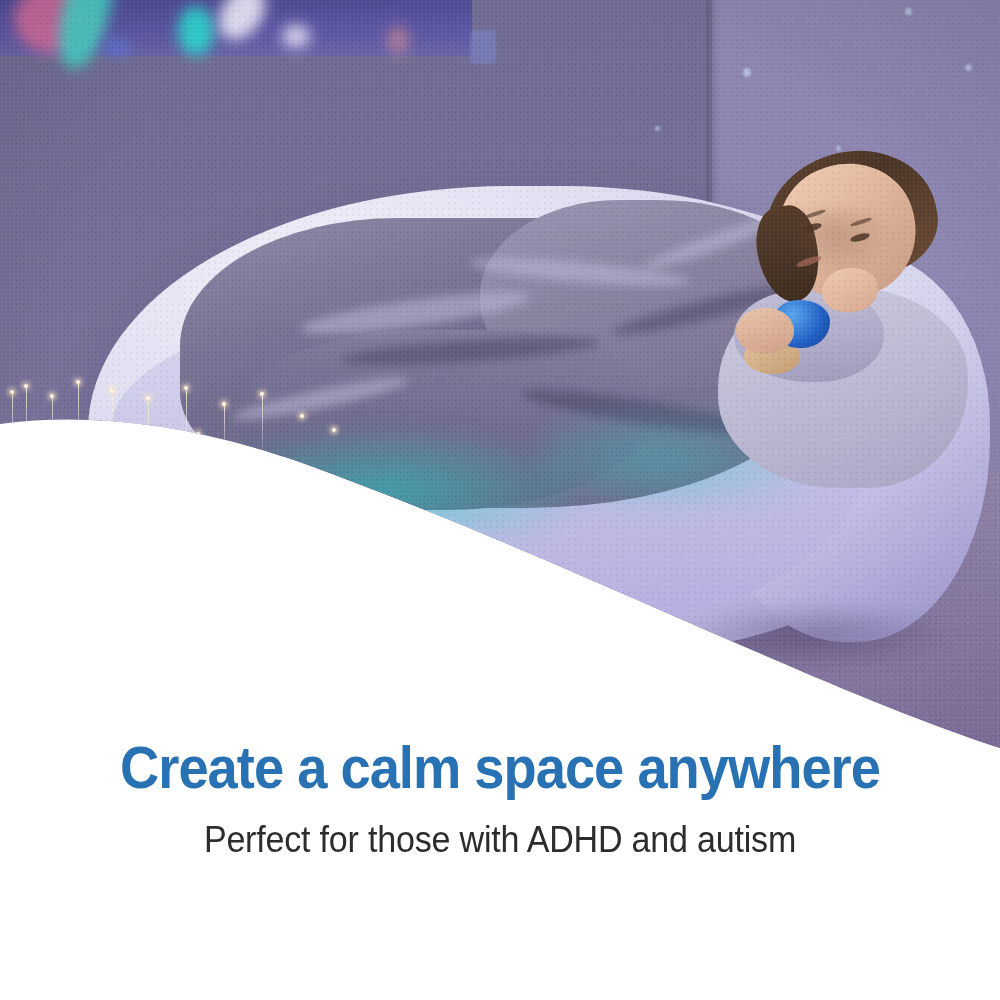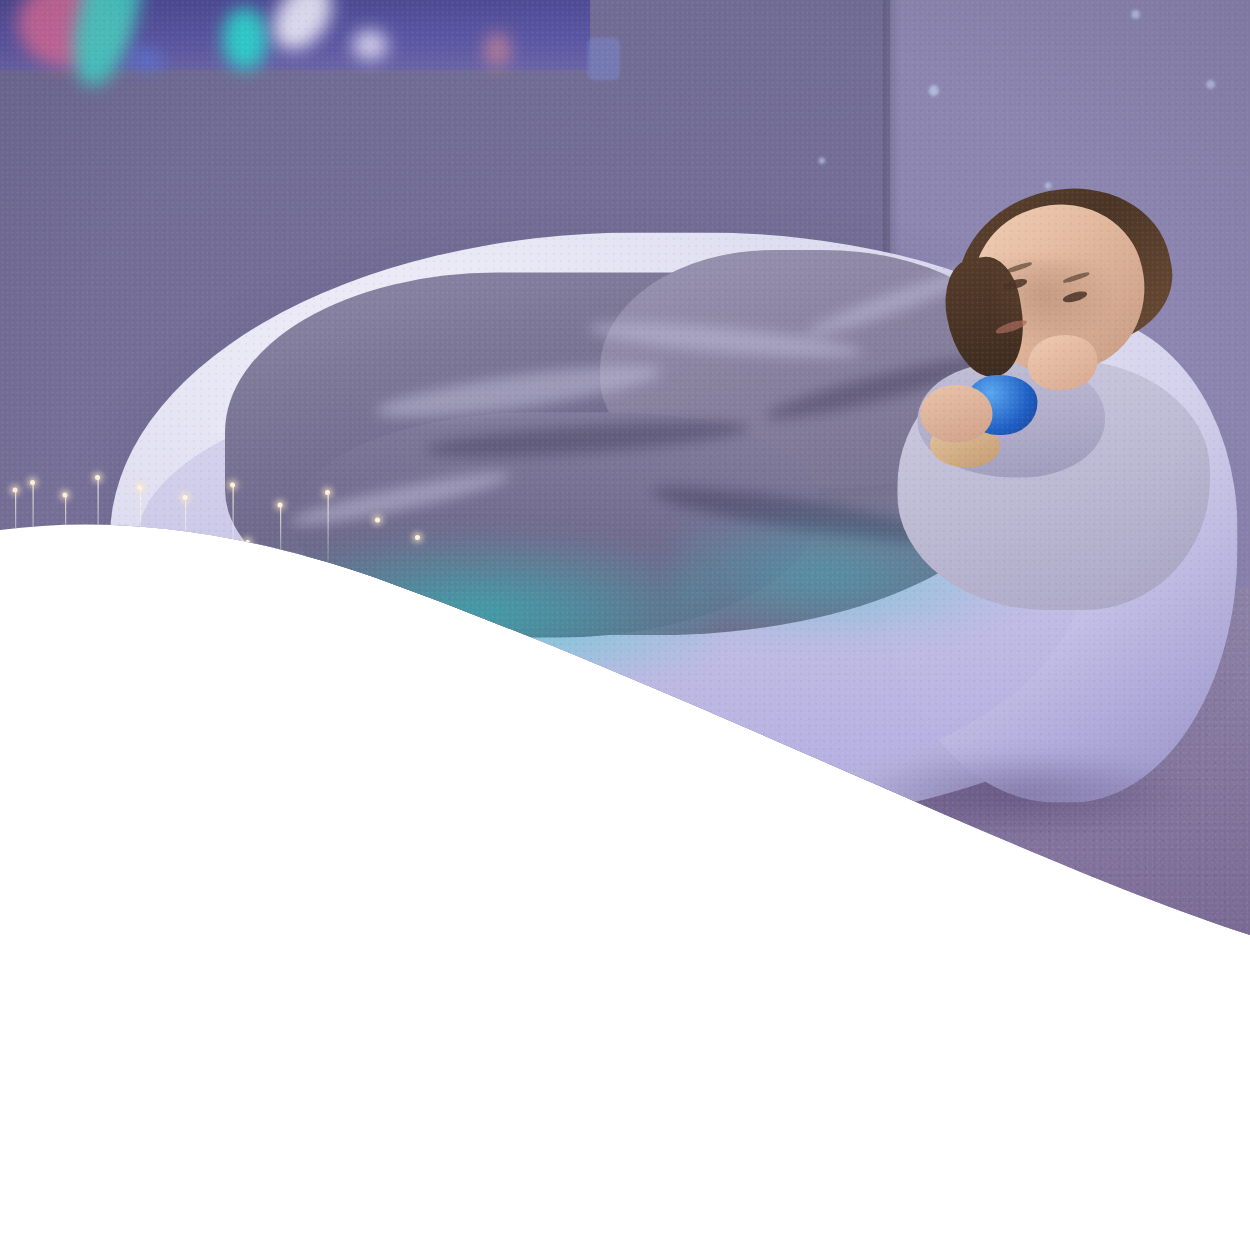--- a/index.html
+++ b/index.html
@@ -459,14 +459,18 @@
       <div class="girl-hand"></div>
       <div class="toy-warm"></div>
       <div class="toy-blue"></div>
       <div class="girl-hand-2"></div>
     </div>
 
     <div class="photo-grain"></div>
     <div class="photo-vignette"></div>
   </div>
 
+  <div class="caption">
+    <h1 class="headline">Create a calm space anywhere</h1>
+    <p class="subhead">Perfect for those with ADHD and autism</p>
+  </div>
 
 </div>
 
 </body></html>

